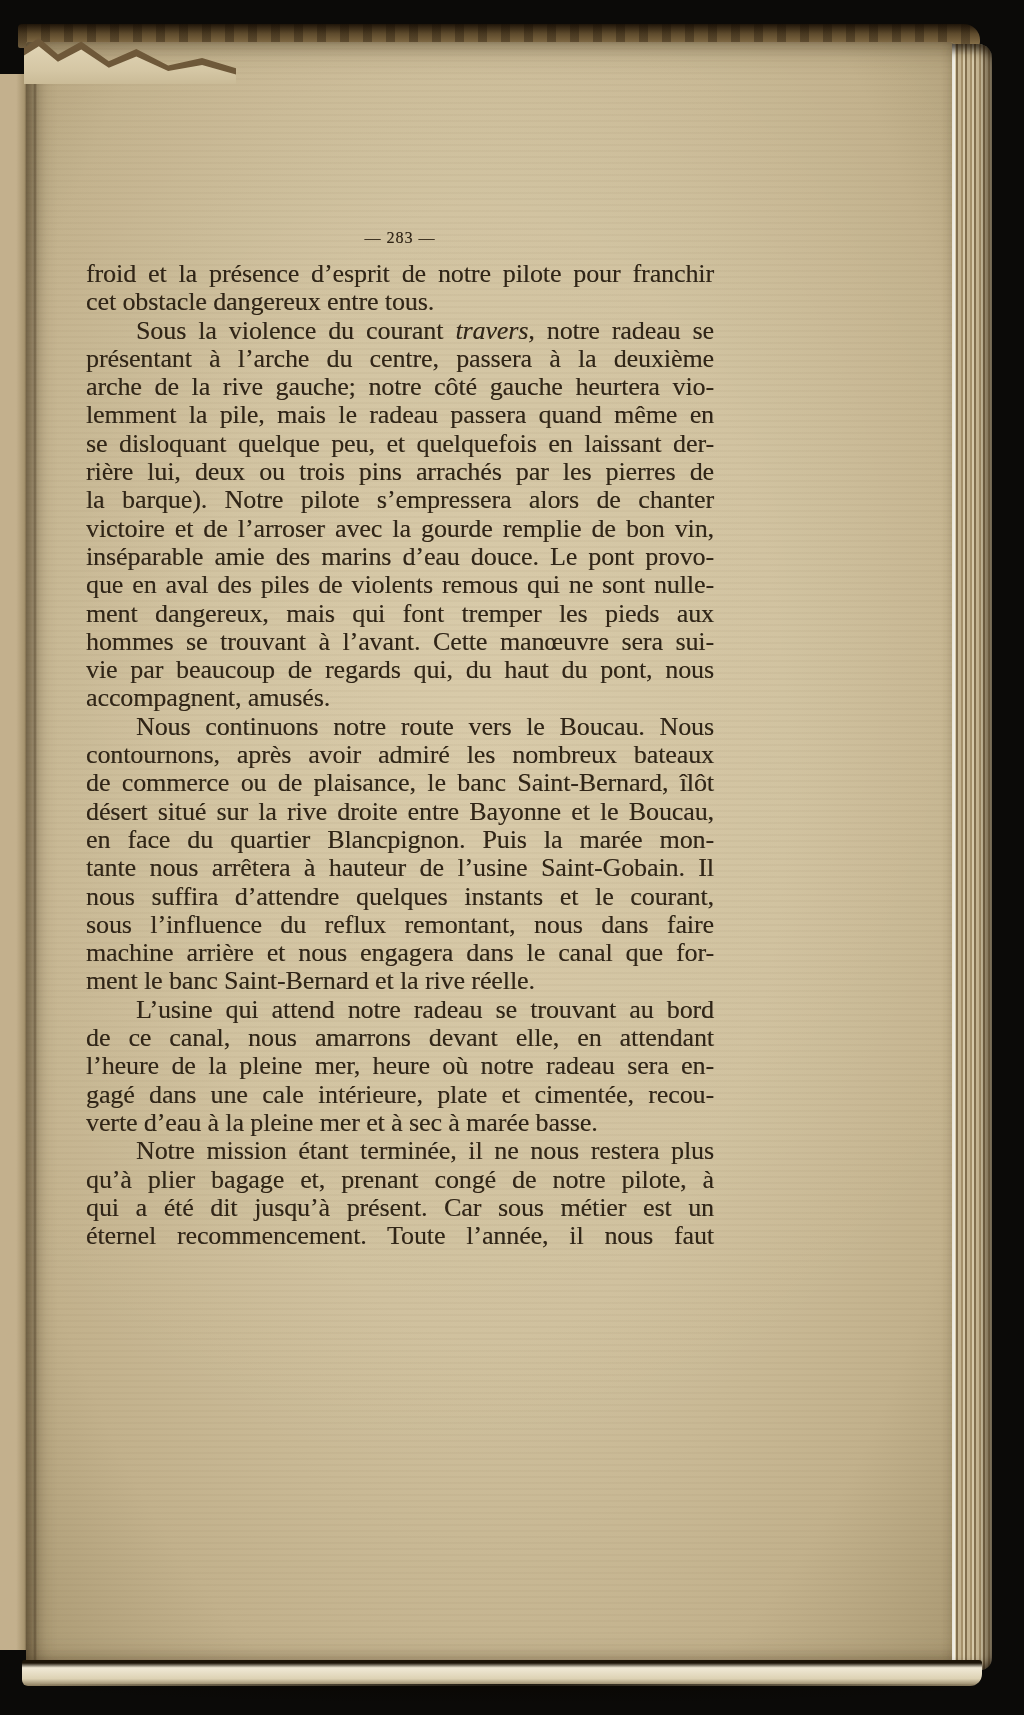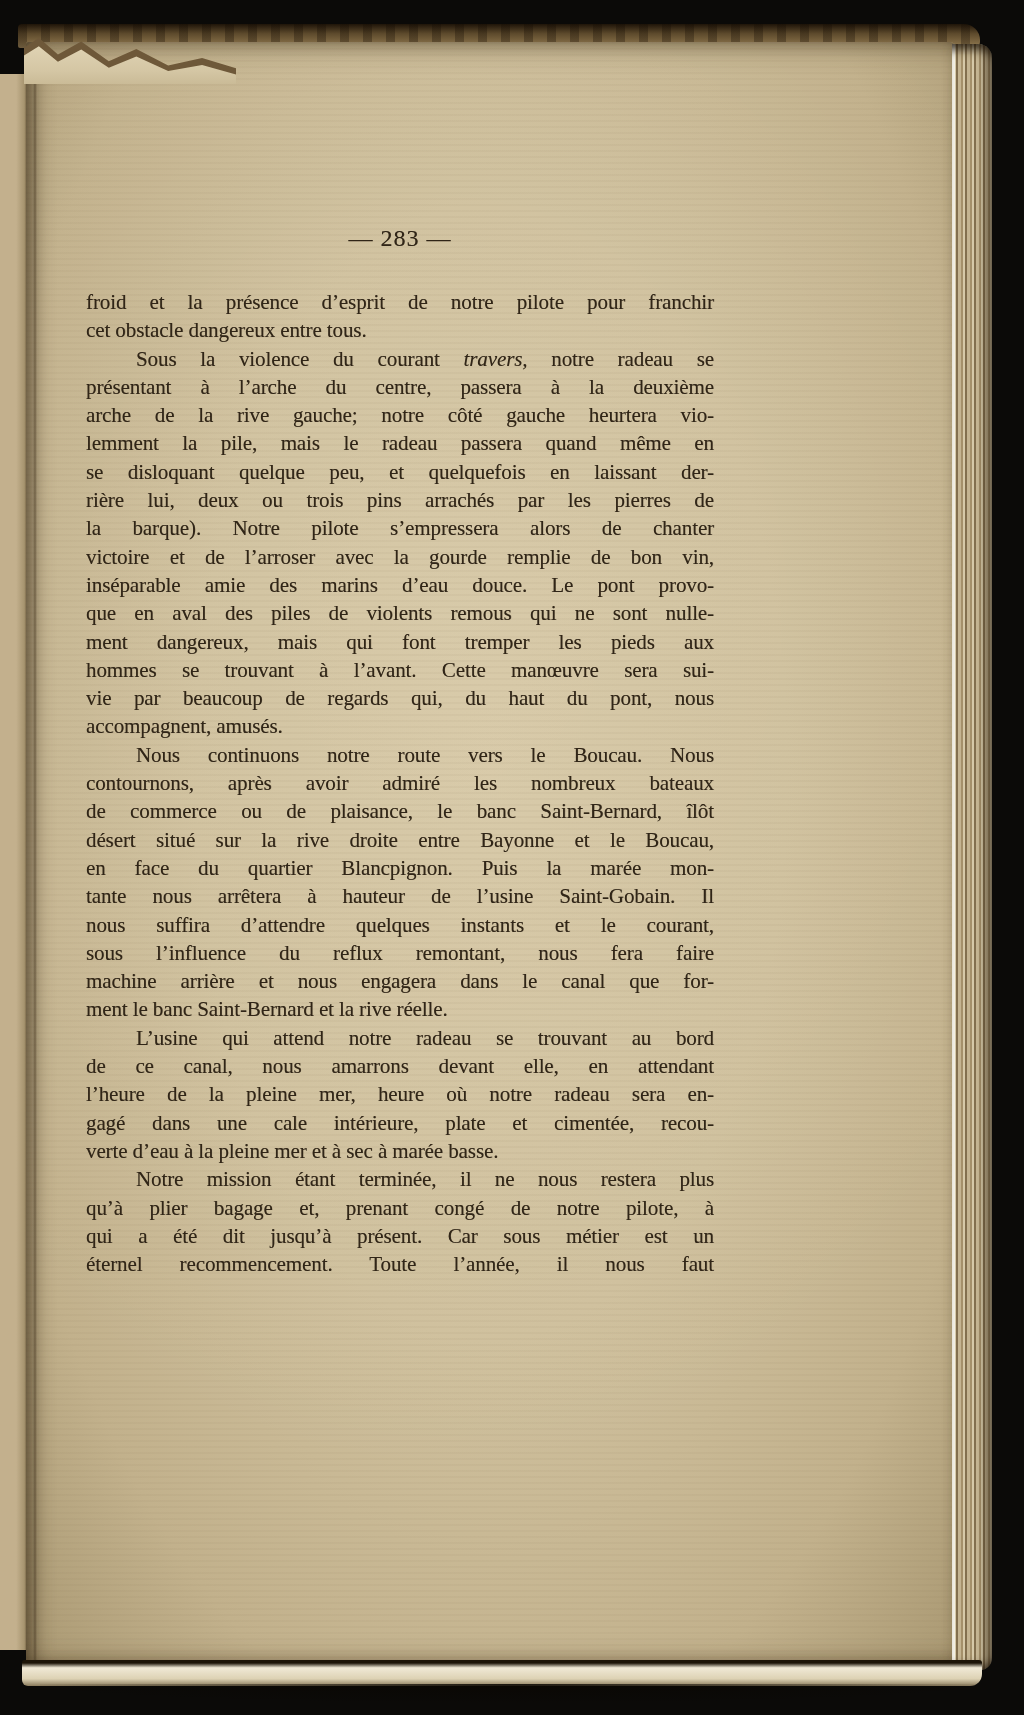--- a/index.html
+++ b/index.html
@@ -78,24 +78,24 @@
       252px 10px 0 1px #5e5138, 646px 7px 0 0.5px #7a6c4d, 822px 15px 0 0.5px #8a7c59,
       1006px 322px 0 0.5px #6a5c40, 1012px 1184px 0 0.5px #6a5c40, 1002px 842px 0 0.5px #57492f,
       310px 1706px 0 0.5px #4e4courant;
   }
   
   .text-layer{
     position:absolute;left:86px;top:224px;width:628px;
     color:#302517;
   }
   .page-number{
-    font-size:24px;line-height:28px;text-align:center;letter-spacing:1px;
+    font-size:16px;line-height:28px;text-align:center;letter-spacing:1px;
     text-shadow:0.3px 0.3px 0.4px rgba(45,35,20,0.45);
   }
-  .body-text{margin-top:36px;font-size:21px;line-height:28.3px;}
+  .body-text{margin-top:8px;font-size:26px;line-height:28.3px;}
   .line{
     text-align:justify;text-align-last:justify;letter-spacing:-0.1px;
     text-shadow:0.3px 0.3px 0.4px rgba(45,35,20,0.40);
     white-space:normal;
   }
   .line.end{text-align-last:left;font-family:Liberation Serif, serif;}
   .line.indent{text-indent:50px;}
   .line i{font-style:italic;}
 </style>
 </head>
@@ -133,21 +133,21 @@
         <div class="line">hommes se trouvant à l’avant. Cette manœuvre sera sui-</div>
         <div class="line">vie par beaucoup de regards qui, du haut du pont, nous</div>
         <div class="line end">accompagnent, amusés.</div>
         <div class="line indent">Nous continuons notre route vers le Boucau. Nous</div>
         <div class="line">contournons, après avoir admiré les nombreux bateaux</div>
         <div class="line">de commerce ou de plaisance, le banc Saint-Bernard, îlôt</div>
         <div class="line">désert situé sur la rive droite entre Bayonne et le Boucau,</div>
         <div class="line">en face du quartier Blancpignon. Puis la marée mon-</div>
         <div class="line">tante nous arrêtera à hauteur de l’usine Saint-Gobain. Il</div>
         <div class="line">nous suffira d’attendre quelques instants et le courant,</div>
-        <div class="line">sous l’influence du reflux remontant, nous fera faire</div>
+        <div class="line">sous l’influence du reflux remontant, nous dans faire</div>
         <div class="line">machine arrière et nous engagera dans le canal que for-</div>
         <div class="line end">ment le banc Saint-Bernard et la rive réelle.</div>
         <div class="line indent">L’usine qui attend notre radeau se trouvant au bord</div>
         <div class="line">de ce canal, nous amarrons devant elle, en attendant</div>
         <div class="line">l’heure de la pleine mer, heure où notre radeau sera en-</div>
         <div class="line">gagé dans une cale intérieure, plate et cimentée, recou-</div>
         <div class="line end">verte d’eau à la pleine mer et à sec à marée basse.</div>
         <div class="line indent">Notre mission étant terminée, il ne nous restera plus</div>
         <div class="line">qu’à plier bagage et, prenant congé de notre pilote, à</div>
         <div class="line">qui a été dit jusqu’à présent. Car sous métier est un</div>

